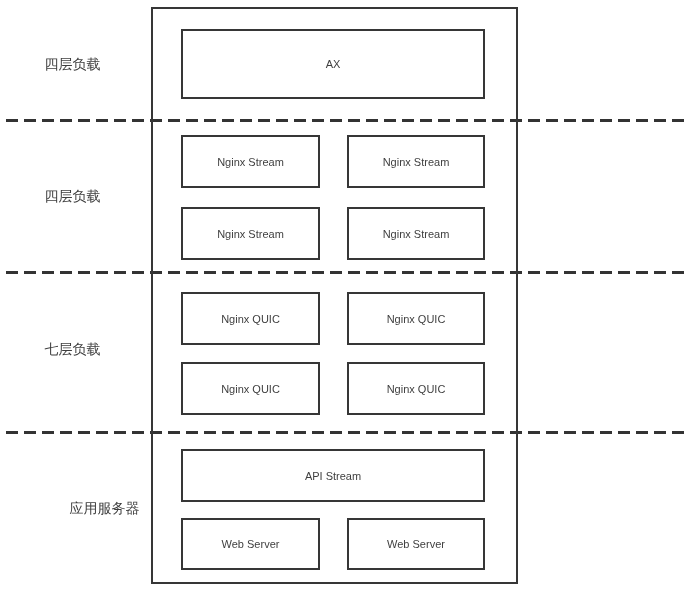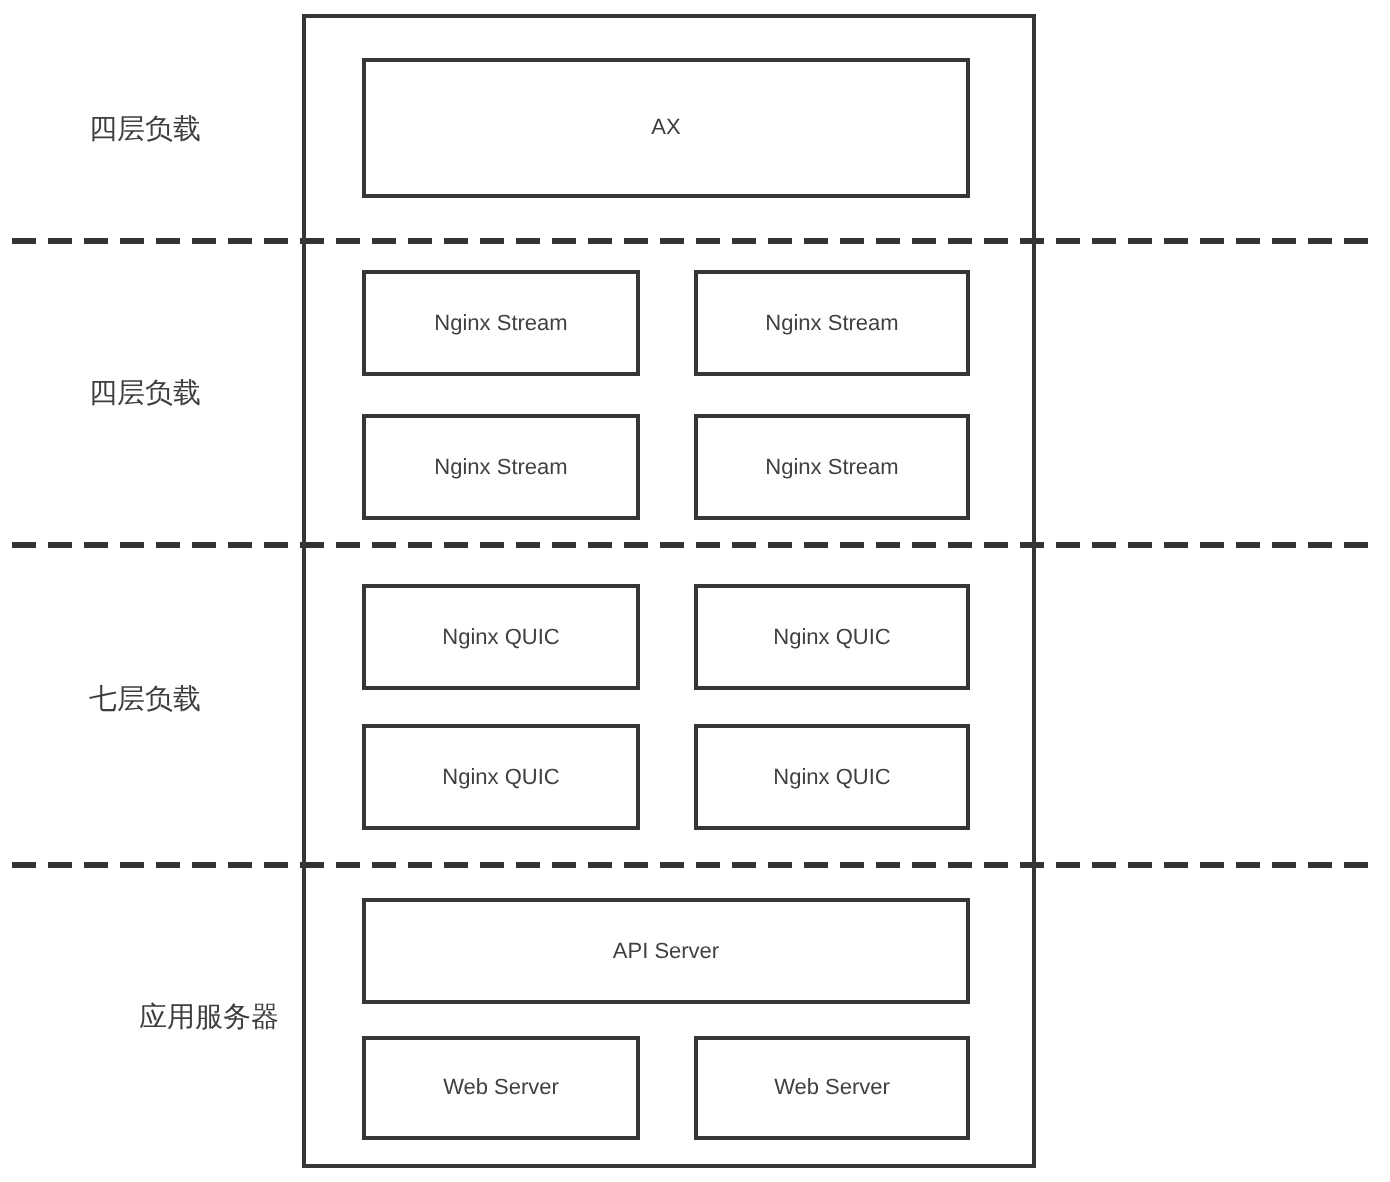--- a/index.html
+++ b/index.html
@@ -79,17 +79,17 @@
   <div class="node" style="left:181px; top:135px; width:139px; height:53px;">Nginx Stream</div>
   <div class="node" style="left:347px; top:135px; width:138px; height:53px;">Nginx Stream</div>
   <div class="node" style="left:181px; top:207px; width:139px; height:53px;">Nginx Stream</div>
   <div class="node" style="left:347px; top:207px; width:138px; height:53px;">Nginx Stream</div>
 
   <div class="node" style="left:181px; top:292px; width:139px; height:53px;">Nginx QUIC</div>
   <div class="node" style="left:347px; top:292px; width:138px; height:53px;">Nginx QUIC</div>
   <div class="node" style="left:181px; top:362px; width:139px; height:53px;">Nginx QUIC</div>
   <div class="node" style="left:347px; top:362px; width:138px; height:53px;">Nginx QUIC</div>
 
-  <div class="node" style="left:181px; top:449px; width:304px; height:53px;">API Server</div>
+  <div class="node" style="left:181px; top:449px; width:304px; height:53px;">API Stream</div>
   <div class="node" style="left:181px; top:518px; width:139px; height:52px;">Web Server</div>
   <div class="node" style="left:347px; top:518px; width:138px; height:52px;">Web Server</div>
 
 </div>
 
 </body></html>

